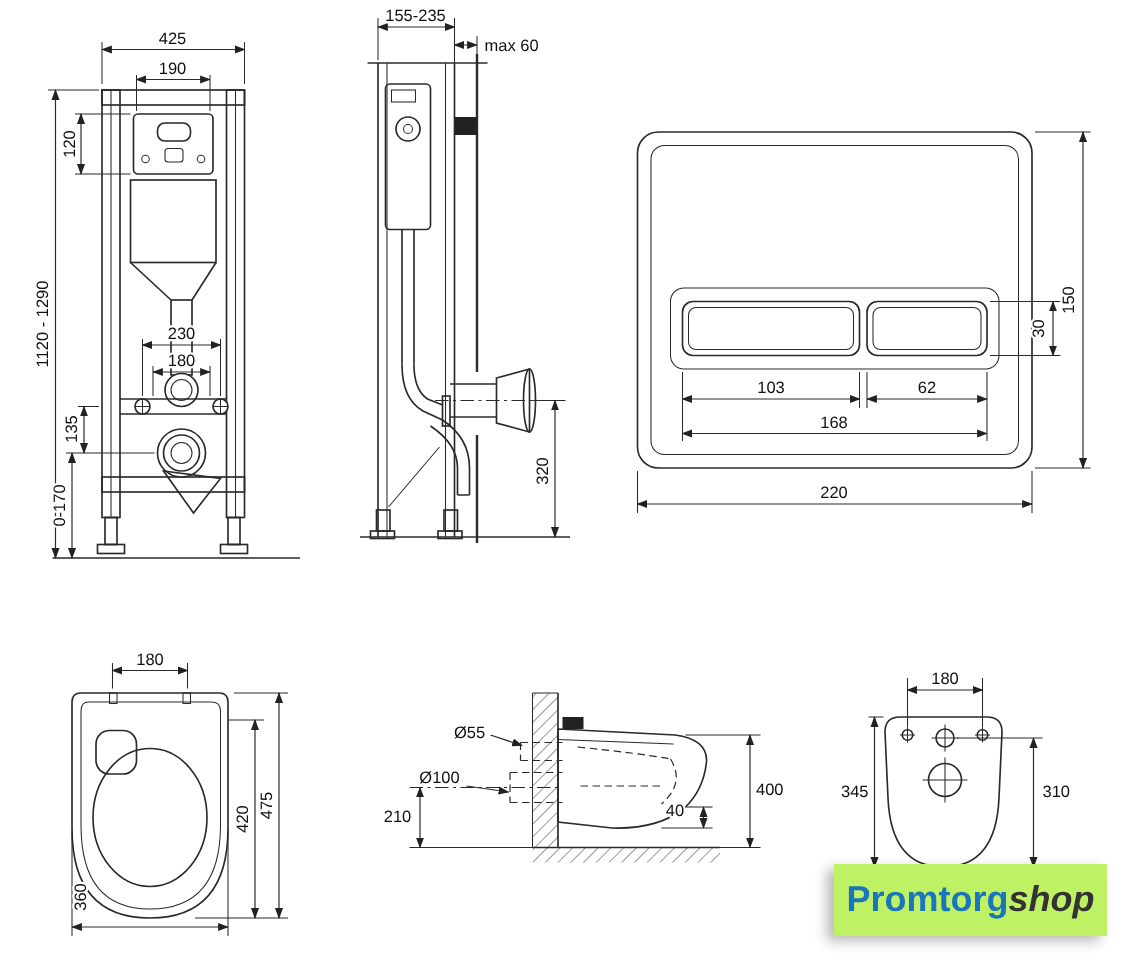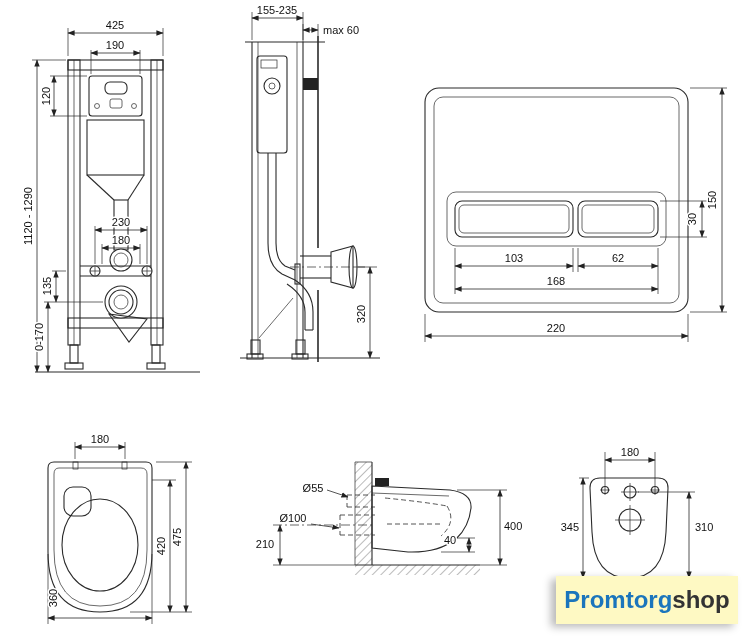--- a/index.html
+++ b/index.html
@@ -18,26 +18,26 @@
   .dash { fill:none; stroke:#2a2a2a; stroke-width:0.8; stroke-dasharray:5 3; }
   .ddot { fill:none; stroke:#2a2a2a; stroke-width:0.7; stroke-dasharray:9 3 2 3; }
   .dark { fill:#222; stroke:none; }
   .wfill{ fill:#fff; stroke:#2a2a2a; stroke-width:1.1; }
   text.dimtxt {
     font-family:"Liberation Sans", sans-serif; font-size:11px; fill:#111;
     paint-order:stroke; stroke:#ffffff; stroke-width:3px; stroke-linejoin:round;
   }
   .logo {
     position:absolute; left:556px; top:576px; width:182px; height:48px;
-    background:#fef9c3; box-shadow:-5px 3px 8px rgba(0,0,0,0.28);
+    background:#bef264; box-shadow:-5px 3px 8px rgba(0,0,0,0.28);
     display:flex; align-items:center; justify-content:center;
     font-weight:bold; font-size:24px; letter-spacing:0;
   }
   .logo .p1 { color:#1b75bc; }
-  .logo .p2 { color:#333333; }
+  .logo .p2 { color:#333333;font-style:italic; }
 </style>
 </head>
 <body>
 
 <div class="sheet">
 
   <svg width="0" height="0" style="position:absolute">
     <defs>
       <marker id="arr" viewBox="0 0 12 12" refX="11" refY="6" markerWidth="9" markerHeight="9" orient="auto-start-reverse">
         <path d="M0,1.5 L12,6 L0,10.5 Z" fill="#222"></path>

